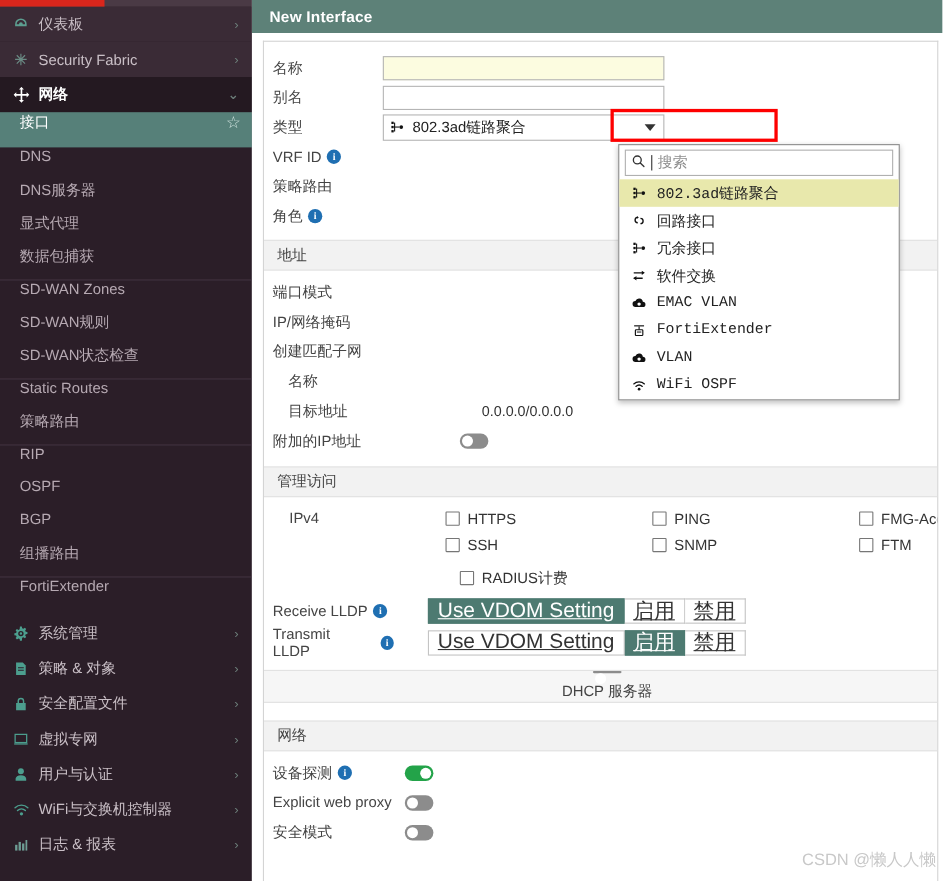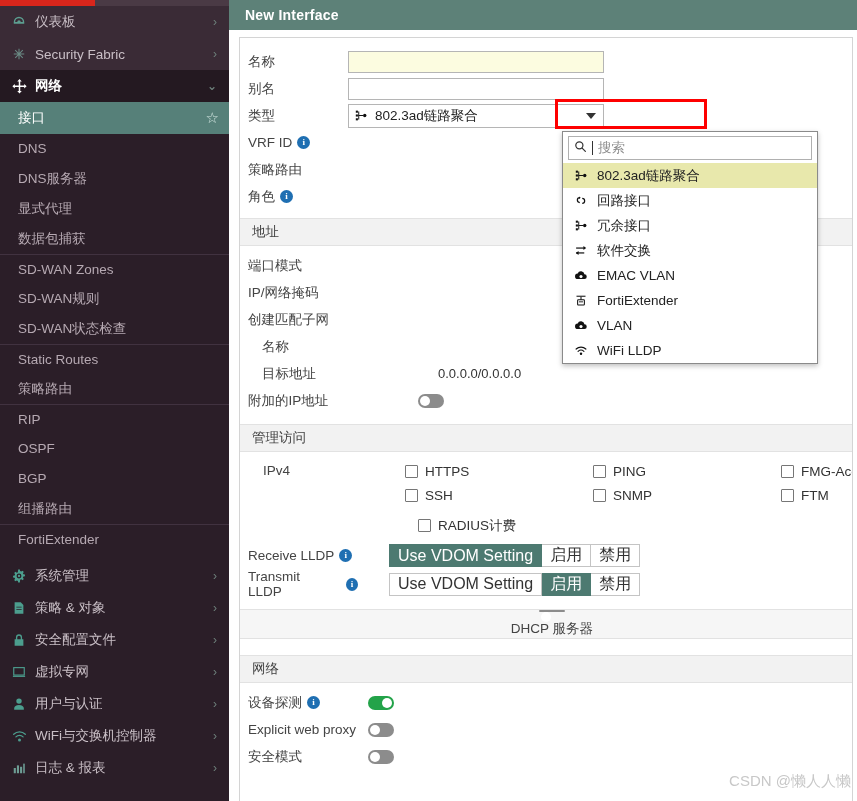--- a/index.html
+++ b/index.html
@@ -39,21 +39,21 @@
   .nav-group.active { background: #241921; color: #fff; font-weight: bold; }
   .nav-group .gicon {
     width: 22px; flex: 0 0 22px; text-align: center;
     color: #5c9e90; font-size: 13px; margin-right: 5px;
     display: inline-flex; align-items: center; justify-content: center;
   }
   .nav-group .gname { flex: 1 1 auto; white-space: nowrap; }
   .nav-group .chev { color: #6d7f7a; font-size: 12px; }
 
   .nav-item {
-    display: flex; align-items: center;
+    display: flex; align-items: flex-start;
     height: 30px;
     padding-left: 18px; padding-right: 10px;
     color: #b6a9b2;
     font-size: 13.5px;
     cursor: pointer;
     border-bottom: 1px solid transparent;
   }
   .nav-item.sel {
     background: #568079; color: #ffffff;
     height: 32px;
@@ -146,20 +146,21 @@
 
   
   .dropdown {
     position: absolute;
     left: 333px; top: 131px;
     width: 256px;
     background: #fff;
     border: 1px solid #8a8a8a;
     box-shadow: 0 2px 5px rgba(0,0,0,.25);
     z-index: 30;
+    font-family: Liberation Mono, monospace;
   }
   .dd-search {
     margin: 4px 5px 3px 5px;
     height: 24px; border: 1px solid #b0b0b0;
     display: flex; align-items: center; padding: 0 5px; gap: 5px;
     background: #fff;
   }
   .dd-search .ph { color: #8d8d8d; font-size: 13.5px; }
   .dd-search .cursor {
     width: 1px; height: 14px; background: #333; display: inline-block;
@@ -190,23 +191,23 @@
   }
   .cbtxt { line-height: 19px; }
   .cbtxt.two { line-height: 16px; padding-top: 1px; }
 
   
   .seg { display: flex; height: 23px; }
   .seg .segbtn {
     border: 1px solid #c4c4c4;
     border-left: none;
     background: #fff; color: #333;
-    font-size: 16px;
+    font-size: 19px;
     display: flex; align-items: center; justify-content: center;
-    padding: 0 8px; cursor: pointer; white-space: nowrap;
+    padding: 0 8px; cursor: pointer; white-space: nowrap; text-decoration: underline;
   }
   .seg .segbtn:first-child { border-left: 1px solid #c4c4c4; }
   .seg .segbtn.on { background: #4d7a71; color: #fff; border-color: #4d7a71; }
 
   
   .tgl {
     width: 26px; height: 14px; border-radius: 8px;
     background: #8c8c8c; position: relative; display: inline-block;
     cursor: pointer;
   }
@@ -726,21 +727,21 @@
       <div class="dd-opt">
         <span class="oicon">
           <svg width="14" height="13" viewBox="0 0 16 16">
               <g fill="none" stroke="#111" stroke-width="1.4" stroke-linecap="round">
                 <path d="M2 6.2a9 9 0 0 1 12 0"></path>
                 <path d="M4.4 9a5.4 5.4 0 0 1 7.2 0"></path>
               </g>
               <circle cx="8" cy="12" r="1.5" fill="#111"></circle>
             </svg>
         </span>
-        <span>WiFi LLDP</span>
+        <span>WiFi OSPF</span>
       </div>
     </div>
 
     <div class="redbox"></div>
 
     <div class="watermark">CSDN @懒人人懒</div>
   </div>
 </div>
 
 </body></html>

